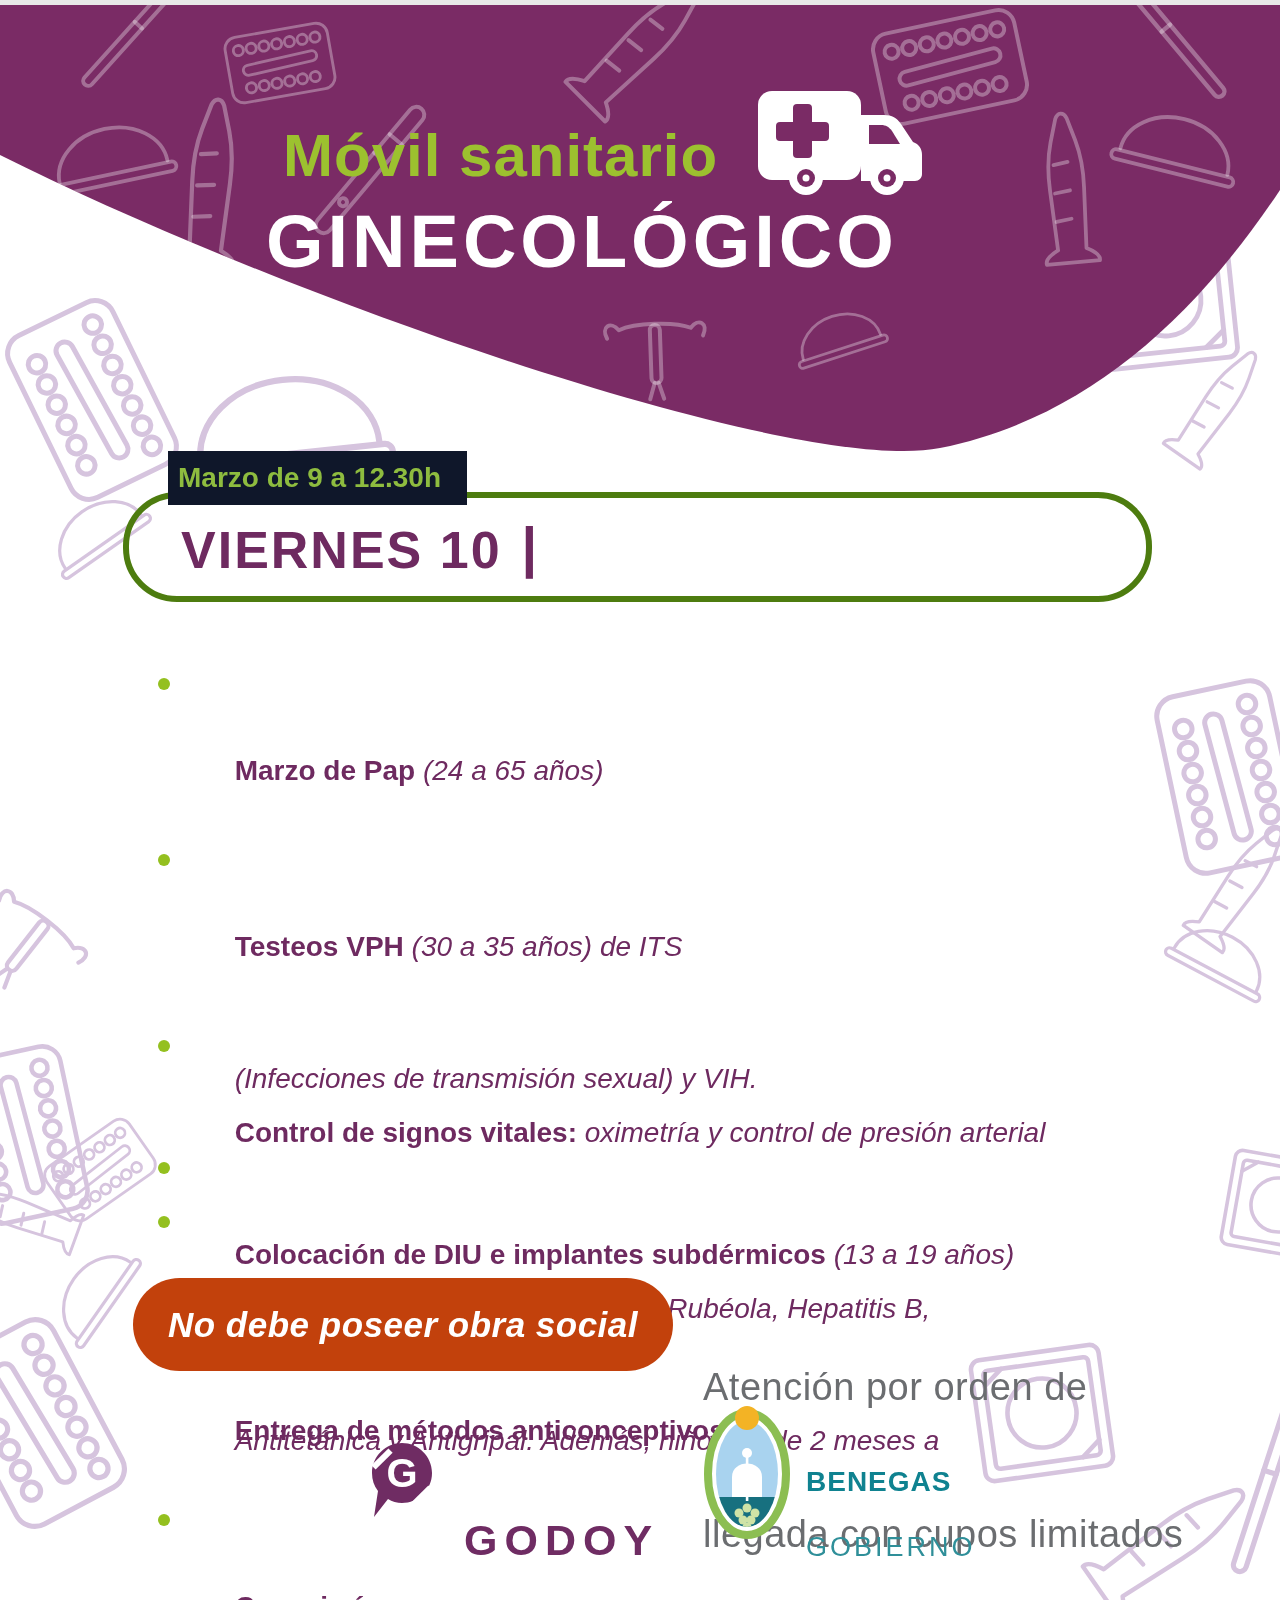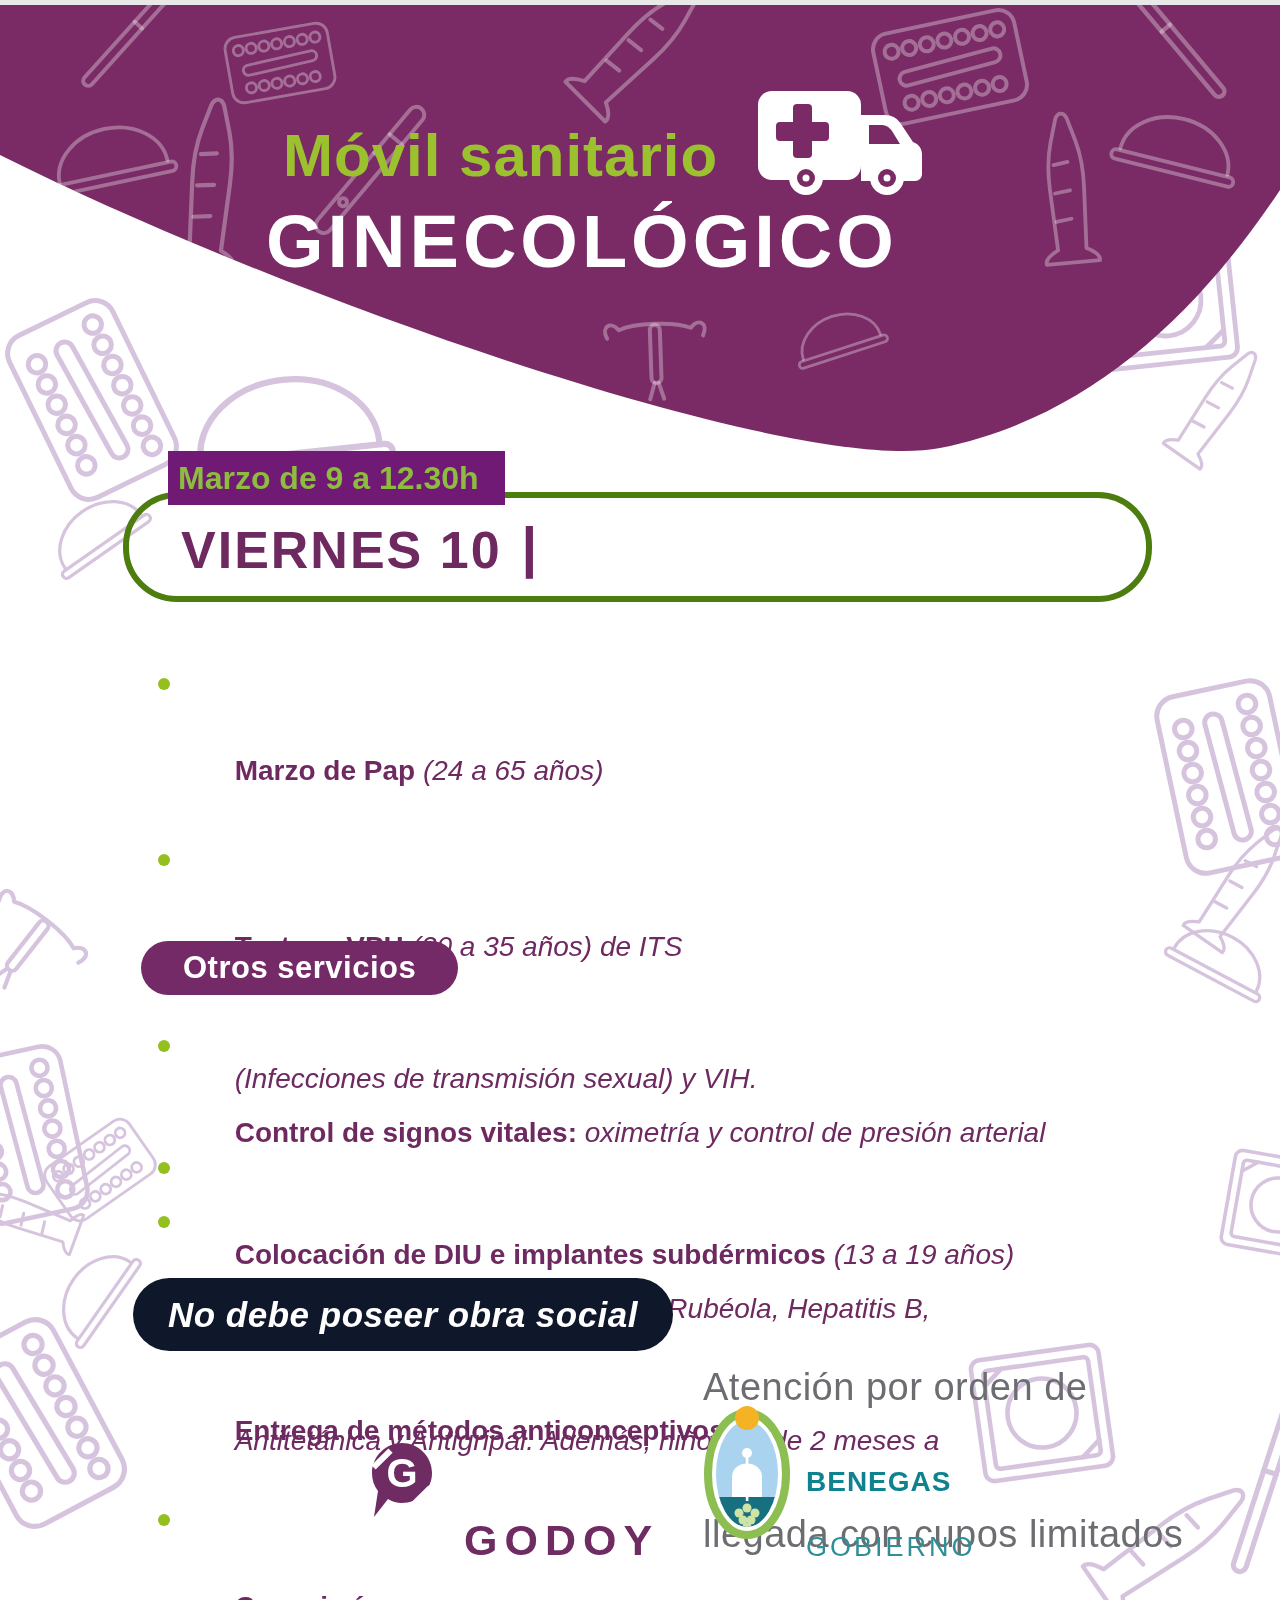--- a/index.html
+++ b/index.html
@@ -18,42 +18,42 @@
   
   .schedule-box{
     position:absolute;left:123px;top:487px;width:1029px;height:110px;box-sizing:border-box;
     border:6px solid #4d7c0f;border-radius:54px;
     display:flex;align-items:center;padding-left:52px;padding-top:6px;gap:20px;
   }
   .day{font-size:52px;font-weight:700;color:#6e2a60;letter-spacing:2px;white-space:pre;}
   .sep{font-size:56px;font-weight:700;color:#6e2a60;transform:translateY(-4px);}
   .location{font-size:46px;font-style:italic;color:#717376;letter-spacing:4px;white-space:pre;}
   .month-label{
-    position:absolute;left:168px;top:446px;background:#701a75;
-    font-size:32px;font-weight:700;color:#8ebc3f;line-height:54px;
+    position:absolute;left:168px;top:446px;background:#0f172a;
+    font-size:28px;font-weight:700;color:#8ebc3f;line-height:54px;
     padding:0 26px 0 10px;white-space:pre;
   }
 
   
   .services{position:absolute;left:158px;top:656px;margin:0;padding:0;list-style:none;}
   .services li{position:relative;padding-left:30px;line-height:44px;font-size:28px;color:#6e2a60;white-space:pre;}
   .services .dot{position:absolute;left:0;top:17px;width:12px;height:12px;border-radius:50%;background:#94c01f;}
   .services b{font-weight:700;font-style:normal;}
   .services i{font-weight:400;font-style:italic;}
   .services.other{top:1018px;}
 
   .badge{
     position:absolute;left:141px;top:936px;height:54px;border-radius:28px;background:#742a67;
     color:#ffffff;font-size:31px;font-weight:700;display:inline-flex;align-items:center;
     padding:0 42px;letter-spacing:0.5px;white-space:pre;
   }
 
   
   .pill{
-    position:absolute;left:133px;top:1273px;width:540px;height:73px;border-radius:48px;background:#0f172a;
+    position:absolute;left:133px;top:1273px;width:540px;height:93px;border-radius:48px;background:#c2410c;
     color:#ffffff;display:flex;align-items:center;justify-content:center;
     font-size:35px;font-weight:700;font-style:italic;letter-spacing:0.5px;white-space:pre;
   }
   .attention{position:absolute;left:703px;top:1260px;font-size:38px;color:#6b6d70;line-height:49px;letter-spacing:0.5px;white-space:pre;}
 
   
   .godoy-pin{position:absolute;left:370px;top:1436px;width:64px;height:78px;}
   .godoy-text{position:absolute;left:464px;top:1430px;font-size:43px;font-weight:700;color:#6f2c63;letter-spacing:7px;line-height:42px;white-space:pre;}
   .mendoza-shield{position:absolute;left:704px;top:1400px;width:86px;height:134px;}
   .mendoza-text{position:absolute;left:806px;top:1426px;white-space:pre;}
@@ -205,21 +205,20 @@
     <li>
       <span class="dot"></span>
       <b>Entrega de métodos anticonceptivos</b><i></i>
     </li>
     <li>
       <span class="dot"></span>
       <b>Consejería</b><i></i>
     </li>
   </ul>
 
-  <div class="badge">Otros servicios</div>
 
   <ul class="services other">
     <li>
       <span class="dot"></span>
       <b>Control de signos vitales:</b><i> oximetría y control de presión arterial</i>
     </li>
     <li>
       <span class="dot"></span>
       <b>Vacunación</b><i> Covid19, Sarampión, Rubéola, Hepatitis B,</i>
     </li>

